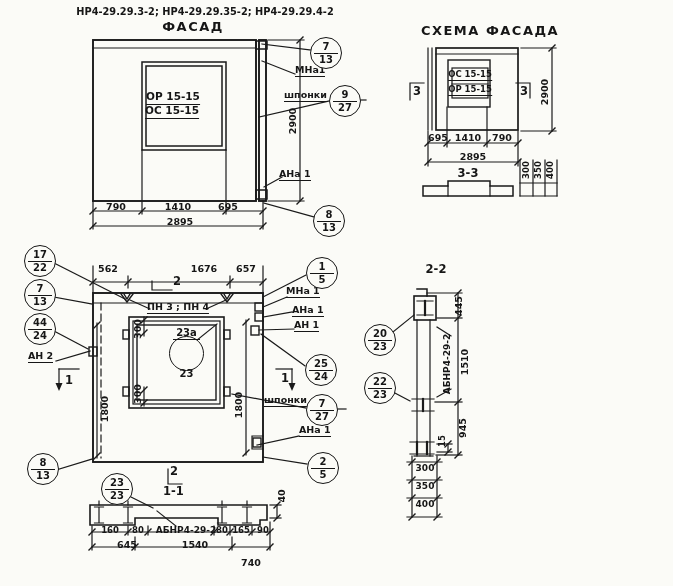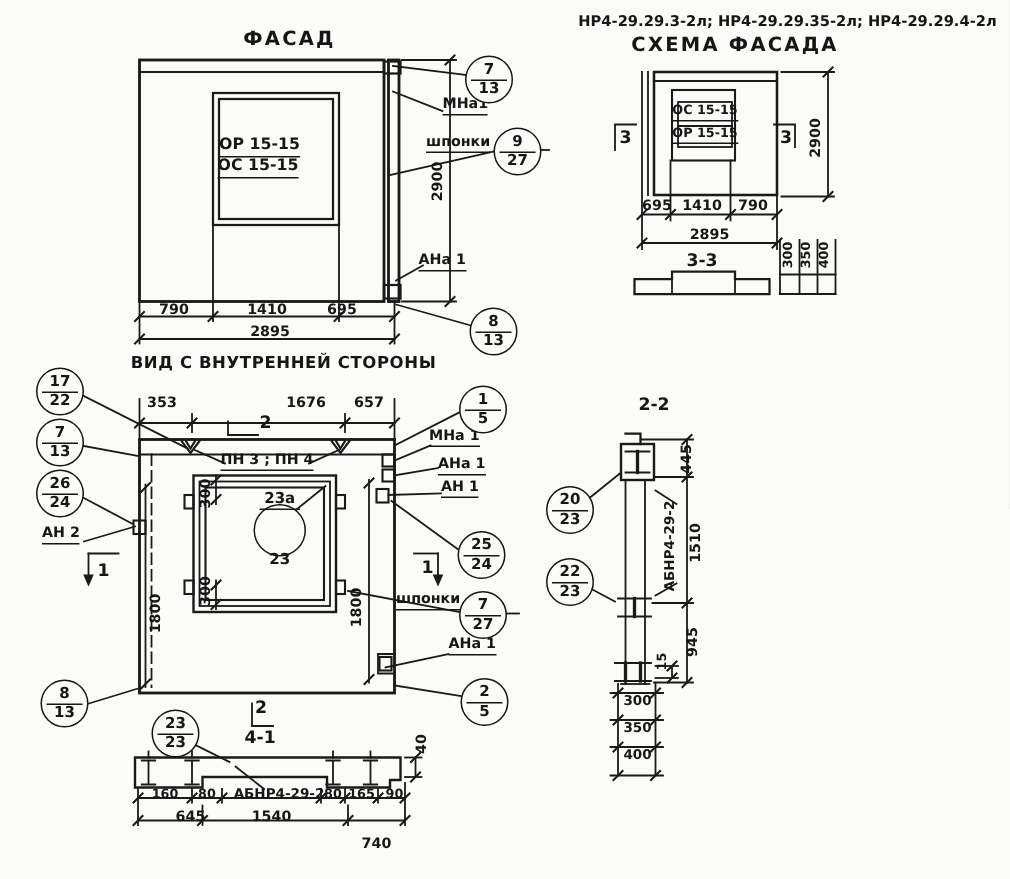--- a/index.html
+++ b/index.html
@@ -191,20 +191,21 @@
   <line x1="393" y1="392" x2="410" y2="401"></line>
 
   <path d="M90,214 l6,-6 M139,214 l6,-6 M223,214 l6,-6 M260,214 l6,-6 M90,229 l6,-6 M260,229 l6,-6 M297,43 l6,-6 M297,204 l6,-6" stroke-width="1.4"></path>
   <path d="M425,146 l6,-6 M444,146 l6,-6 M484,146 l6,-6 M515,146 l6,-6 M425,165 l6,-6 M515,165 l6,-6 M549,51 l6,-6 M549,134 l6,-6" stroke-width="1.4"></path>
   <path d="M90,285 l6,-6 M125,285 l6,-6 M227,285 l6,-6 M260,285 l6,-6 M141,323 l6,-6 M141,336 l6,-6 M141,393 l6,-6 M141,406 l6,-6 M94,328 l6,-6 M94,459 l6,-6 M243,325 l6,-6 M243,456 l6,-6" stroke-width="1.4"></path>
   <path d="M89,535 l6,-6 M125,535 l6,-6 M145,535 l6,-6 M211,535 l6,-6 M227,535 l6,-6 M249,535 l6,-6 M267,535 l6,-6 M89,550 l6,-6 M132,550 l6,-6 M229,550 l6,-6 M267,550 l6,-6 M274,508 l6,-6 M274,521 l6,-6" stroke-width="1.4"></path>
   <path d="M455,296 l6,-6 M455,321 l6,-6 M455,405 l6,-6 M455,458 l6,-6 M445,447 l6,-6 M445,455 l6,-6 M409,465 l6,-6 M434,465 l6,-6 M409,483 l6,-6 M434,483 l6,-6 M409,501 l6,-6 M434,501 l6,-6 M409,520 l6,-6 M434,520 l6,-6" stroke-width="1.4"></path>
 </g>
 </svg>
 
+<div class="t ttl cx" style="left:205px;top:7px">НР4-29.29.3-2; НР4-29.29.35-2; НР4-29.29.4-2</div>
 <div class="t h1 cx" style="left:193px;top:20px">ФАСАД</div>
 <div class="t w10 cx ul" style="left:173px;top:91px">ОР 15-15</div>
 <div class="t w10 cx ul" style="left:172px;top:105px">ОС 15-15</div>
 <div class="t cx" style="left:116px;top:202px">790</div>
 <div class="t cx" style="left:178px;top:202px">1410</div>
 <div class="t cx" style="left:228px;top:202px">695</div>
 <div class="t cx" style="left:180px;top:217px">2895</div>
 <div class="t v" style="left:293px;top:121px">2900</div>
 <div class="t ul" style="left:295px;top:65px">МНа1</div>
 <div class="t ul" style="left:284px;top:90px">шпонки</div>
@@ -215,38 +216,36 @@
 </div>
 <div class="co" style="left:329px;top:85px">
   <span class="co-n">9</span>
   <span class="co-s">27</span>
 </div>
 <div class="co" style="left:313px;top:205px">
   <span class="co-n">8</span>
   <span class="co-s">13</span>
 </div>
 
-<div class="t ttl cx" style="left:525px;top:10px">НР4-29.29.3-2л; НР4-29.29.35-2л; НР4-29.29.4-2л</div>
 <div class="t h1 cx" style="left:490px;top:24px">СХЕМА ФАСАДА</div>
 <div class="t sm cx ul" style="left:470px;top:70px">ОС 15-15</div>
 <div class="t sm cx ul" style="left:470px;top:85px">ОР 15-15</div>
 <div class="t med" style="left:413px;top:85px">3</div>
 <div class="t med" style="left:520px;top:85px">3</div>
 <div class="t v" style="left:545px;top:92px">2900</div>
 <div class="t cx" style="left:438px;top:133px">695</div>
 <div class="t cx" style="left:468px;top:133px">1410</div>
 <div class="t cx" style="left:502px;top:133px">790</div>
 <div class="t cx" style="left:473px;top:152px">2895</div>
 <div class="t med cx" style="left:468px;top:167px">3-3</div>
 <div class="t v sm" style="left:527px;top:170px">300</div>
 <div class="t v sm" style="left:539px;top:170px">350</div>
 <div class="t v sm" style="left:551px;top:170px">400</div>
 
-<div class="t h2 cx" style="left:189px;top:236px">ВИД С ВНУТРЕННЕЙ СТОРОНЫ</div>
-<div class="t cx" style="left:108px;top:264px">353</div>
+<div class="t cx" style="left:108px;top:264px">562</div>
 <div class="t cx" style="left:204px;top:264px">1676</div>
 <div class="t cx" style="left:246px;top:264px">657</div>
 <div class="t med" style="left:173px;top:275px">2</div>
 <div class="t cx ul" style="left:178px;top:302px">ПН 3 ; ПН 4</div>
 <div class="t v" style="left:138px;top:329px">300</div>
 <div class="t v" style="left:138px;top:394px">300</div>
 <div class="t v" style="left:105px;top:409px">1800</div>
 <div class="t v" style="left:239px;top:405px">1800</div>
 <div class="t ul" style="left:28px;top:351px">АН 2</div>
 <div class="t med" style="left:65px;top:374px">1</div>
@@ -258,21 +257,21 @@
 <div class="t ul" style="left:299px;top:425px">АНа 1</div>
 <div class="co" style="left:24px;top:245px">
   <span class="co-n">17</span>
   <span class="co-s">22</span>
 </div>
 <div class="co" style="left:24px;top:279px">
   <span class="co-n">7</span>
   <span class="co-s">13</span>
 </div>
 <div class="co" style="left:24px;top:313px">
-  <span class="co-n">26</span>
+  <span class="co-n">44</span>
   <span class="co-s">24</span>
 </div>
 <div class="co" style="left:27px;top:453px">
   <span class="co-n">8</span>
   <span class="co-s">13</span>
 </div>
 <div class="co" style="left:306px;top:257px">
   <span class="co-n">1</span>
   <span class="co-s">5</span>
 </div>
@@ -287,33 +286,33 @@
 <div class="co" style="left:307px;top:452px">
   <span class="co-n">2</span>
   <span class="co-s">5</span>
 </div>
 <div class="co co-lg" style="left:169px;top:336px">
   <span class="co-n">23а</span>
   <span class="co-s">23</span>
 </div>
 
 <div class="t med" style="left:170px;top:465px">2</div>
-<div class="t med" style="left:163px;top:485px">4-1</div>
+<div class="t med" style="left:163px;top:485px">1-1</div>
 <div class="co" style="left:101px;top:473px">
   <span class="co-n">23</span>
   <span class="co-s">23</span>
 </div>
 <div class="t s9 cx" style="left:186px;top:526px">АБНР4-29-2</div>
 <div class="t sm cx" style="left:110px;top:526px">160</div>
 <div class="t sm cx" style="left:138px;top:526px">80</div>
 <div class="t sm cx" style="left:222px;top:526px">80</div>
 <div class="t sm cx" style="left:241px;top:526px">165</div>
 <div class="t sm cx" style="left:263px;top:526px">90</div>
 <div class="t cx" style="left:127px;top:540px">645</div>
-<div class="t cx" style="left:181px;top:540px">1540</div>
+<div class="t cx" style="left:195px;top:540px">1540</div>
 <div class="t cx" style="left:251px;top:558px">740</div>
 <div class="t v" style="left:282px;top:496px">40</div>
 
 <div class="t med cx" style="left:436px;top:263px">2-2</div>
 <div class="t v s9" style="left:448px;top:364px">АБНР4-29-2</div>
 <div class="t v" style="left:459px;top:306px">445</div>
 <div class="t v" style="left:465px;top:362px">1510</div>
 <div class="t v" style="left:463px;top:428px">945</div>
 <div class="t v sm" style="left:443px;top:441px">15</div>
 <div class="t s9 cx" style="left:425px;top:464px">300</div>

